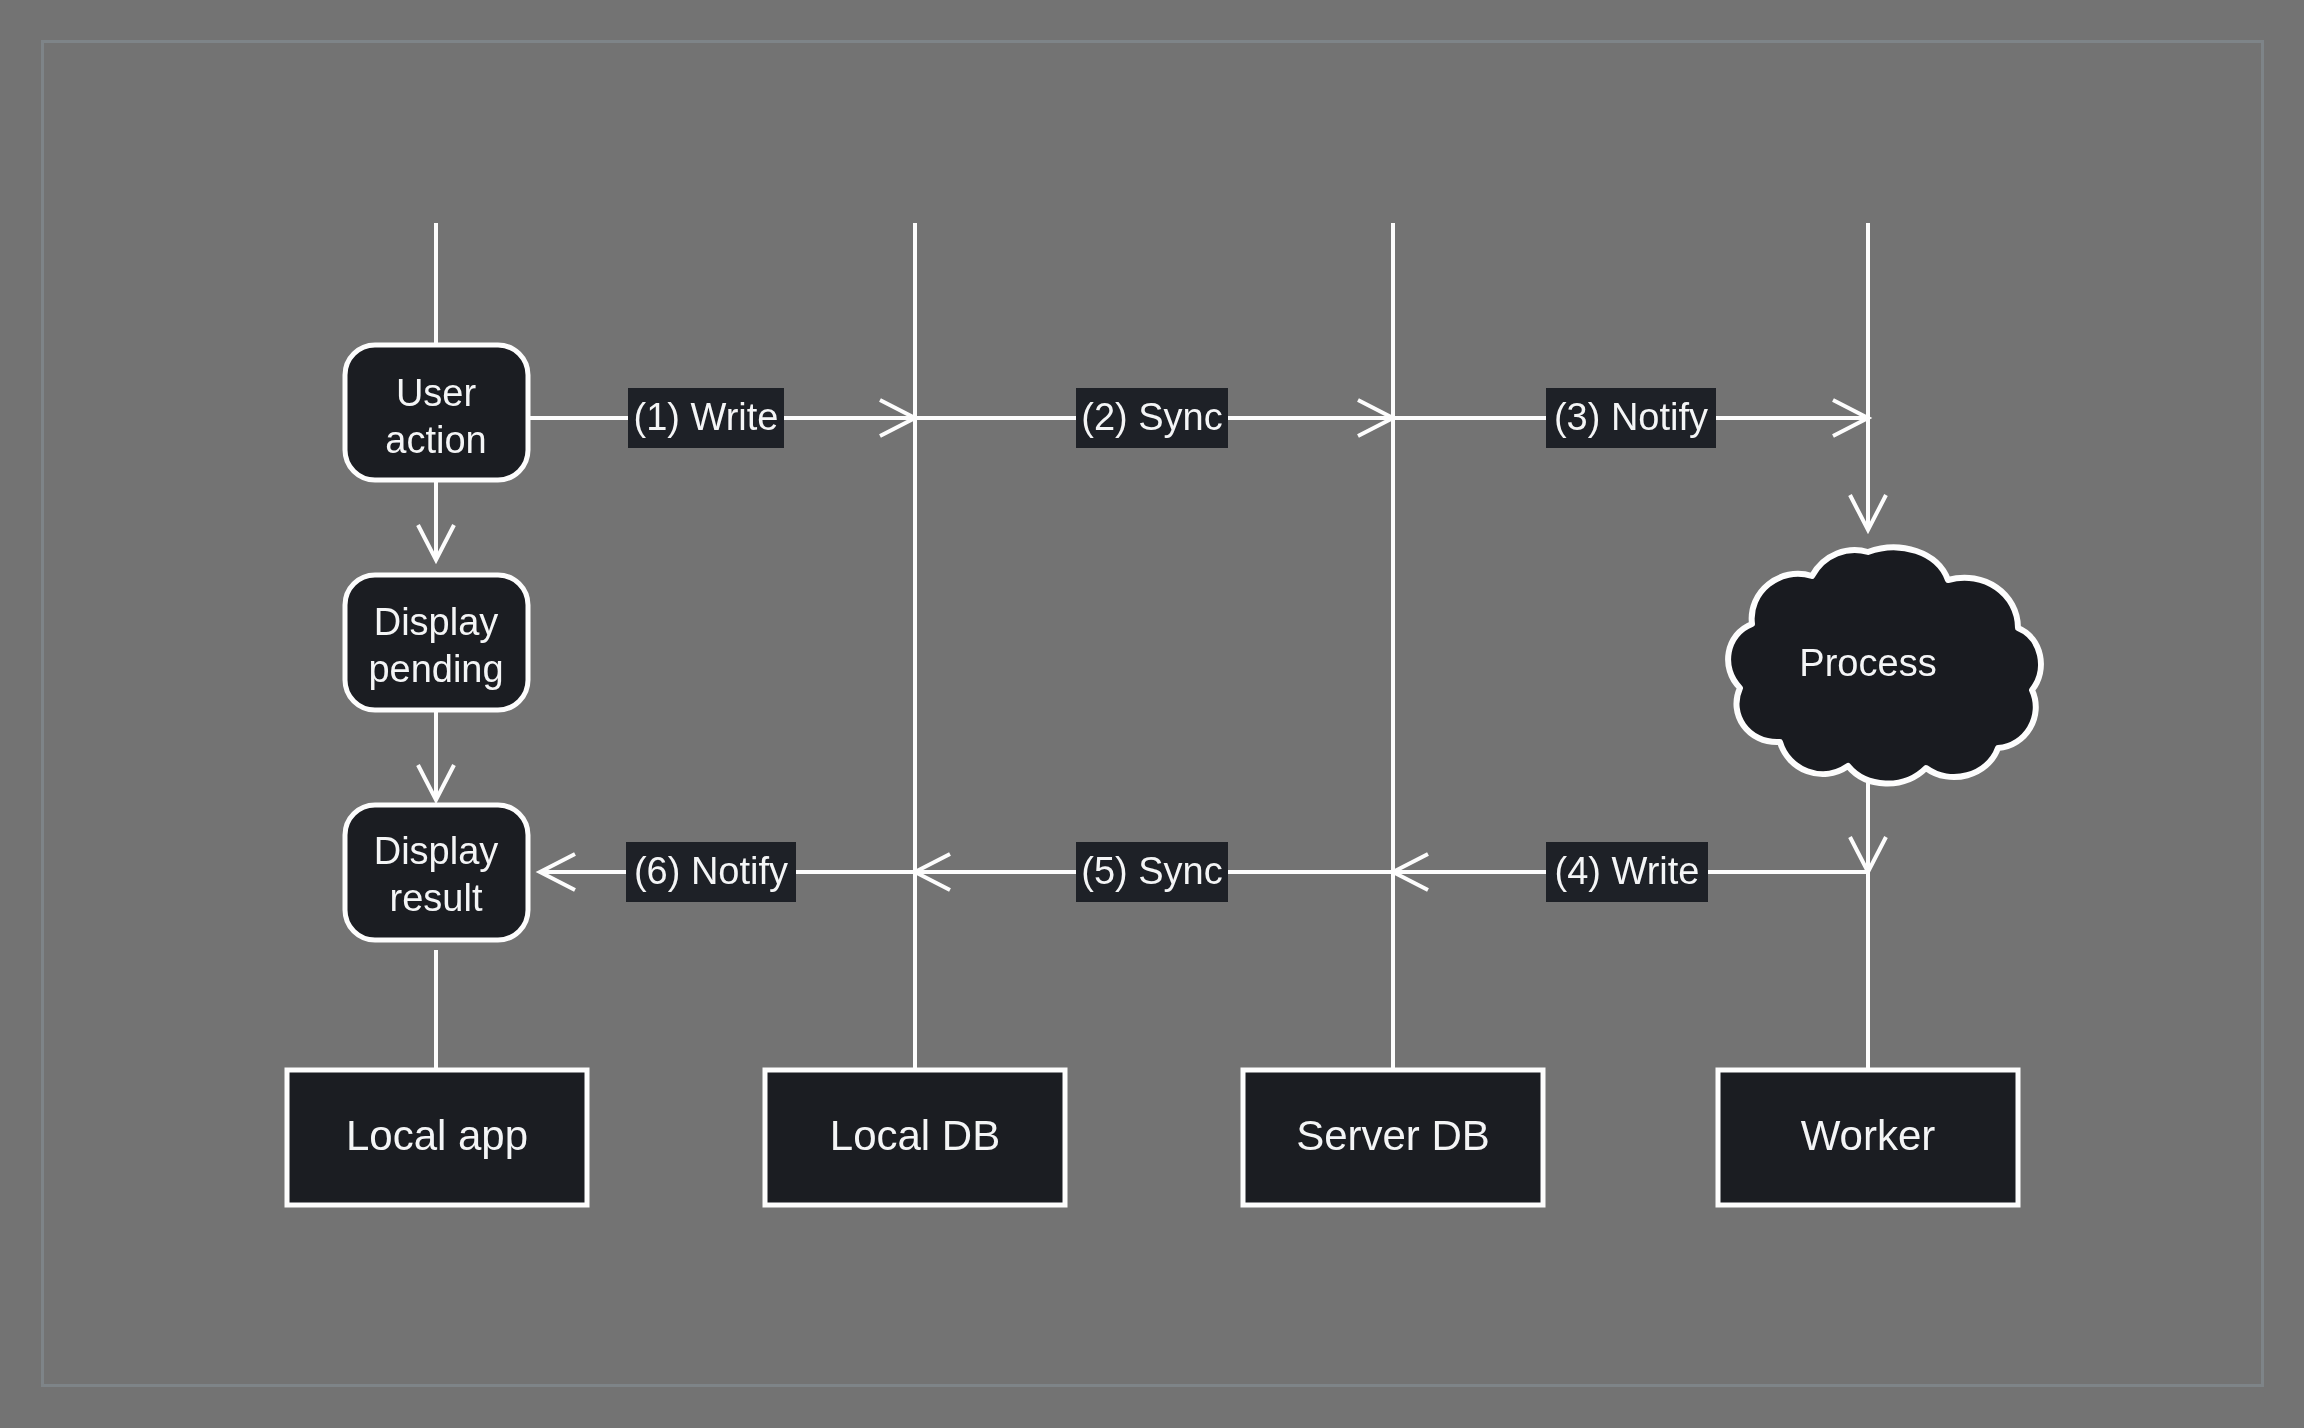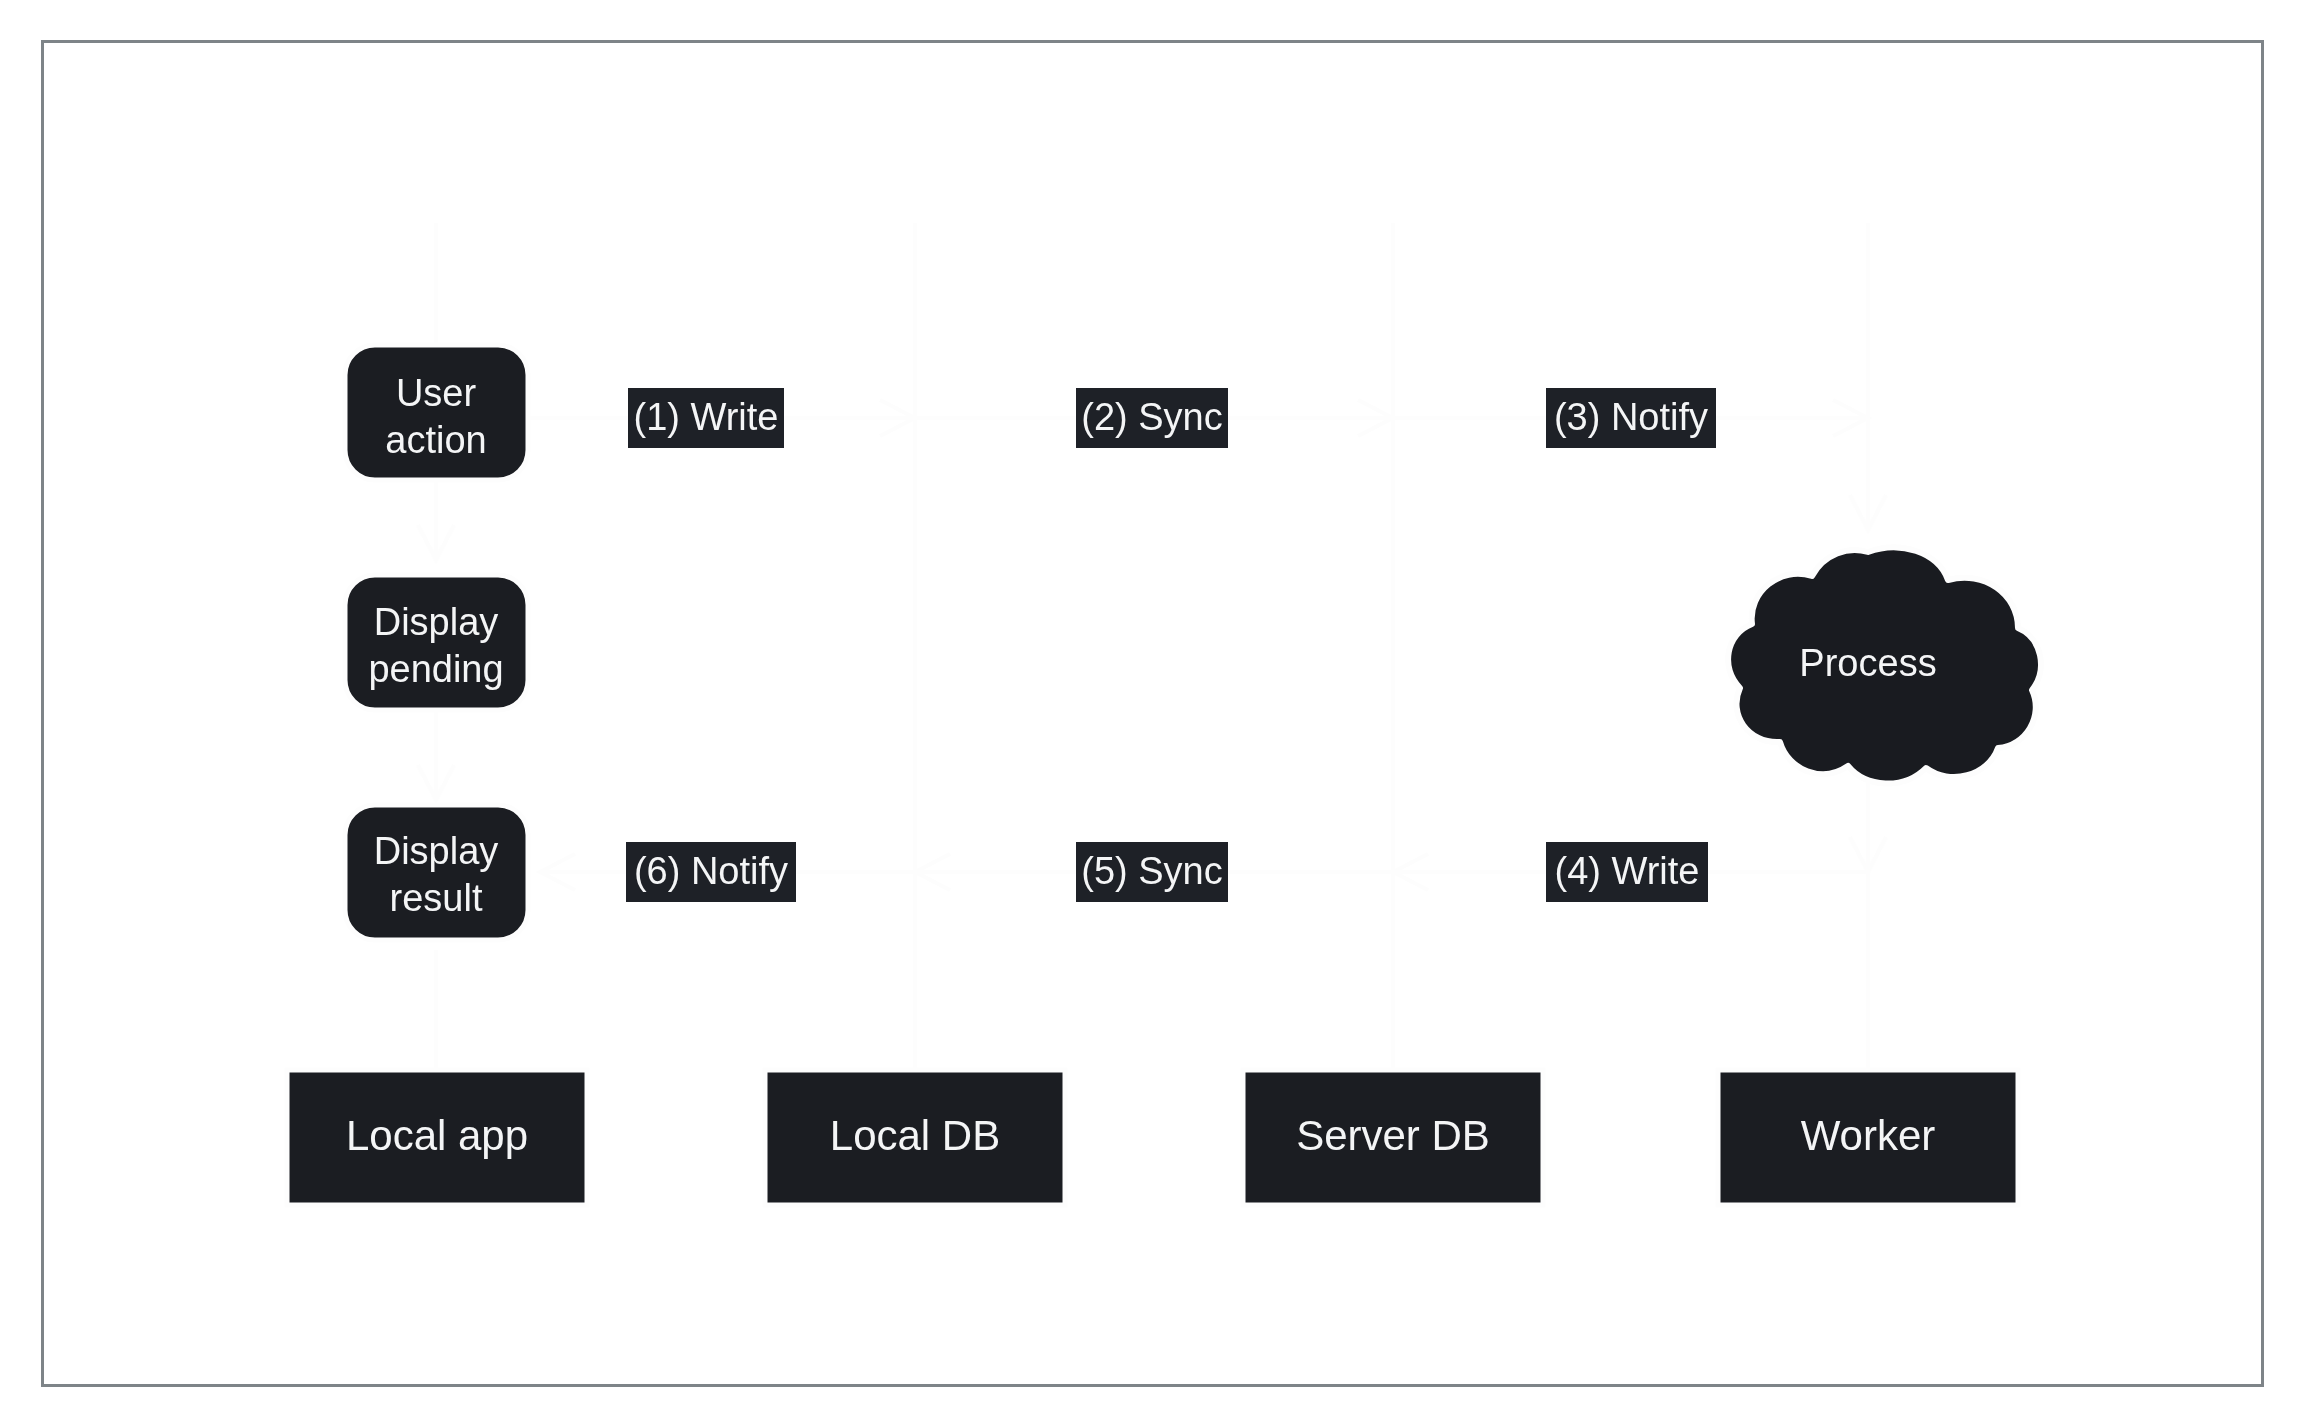--- a/index.html
+++ b/index.html
@@ -10,21 +10,21 @@
   body {
     width: 2304px;
     height: 1428px;
     overflow: hidden;
     font-family: "Liberation Sans", sans-serif;
   }
   #stage {
     position: relative;
     width: 2304px;
     height: 1428px;
-    background: #ffffff;
+    background: #737373;
   }
   svg#diagram {
     display: block;
     width: 2304px;
     height: 1428px;
   }
   .frame-rect {
     fill: none;
     stroke: #7e8488;
     stroke-width: 3;

